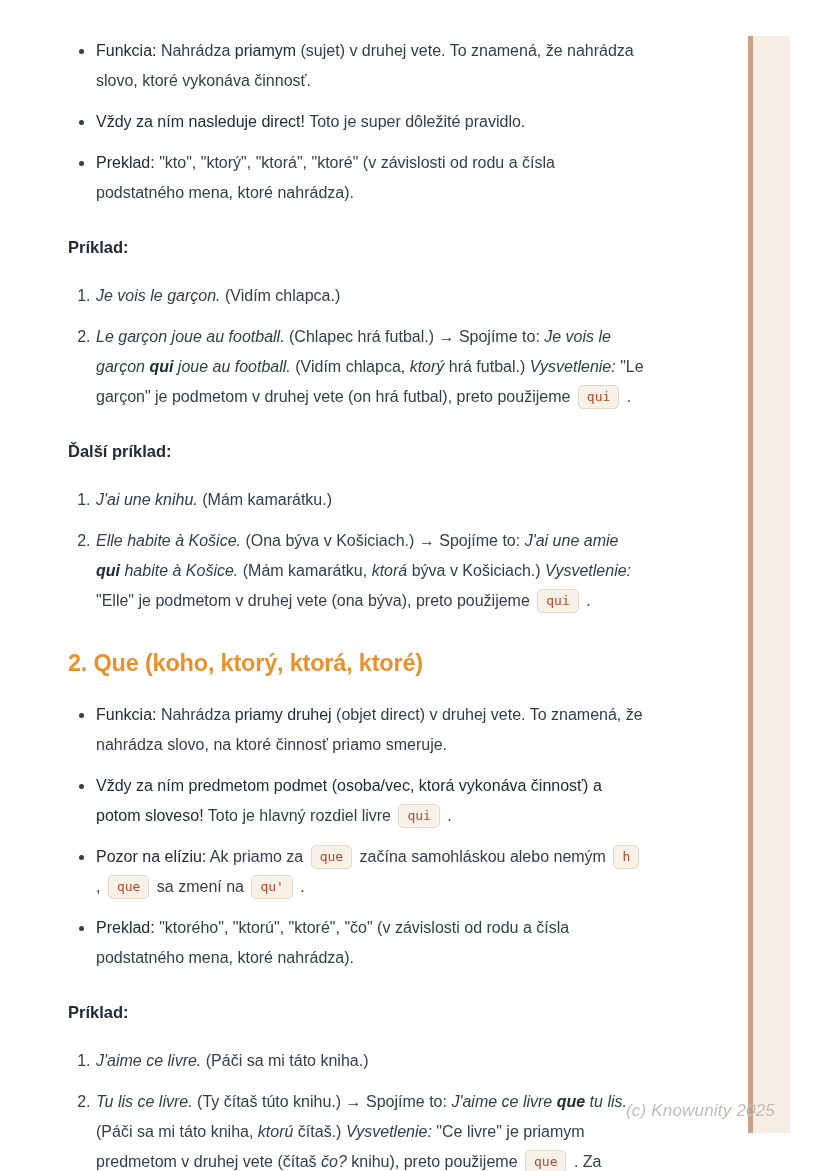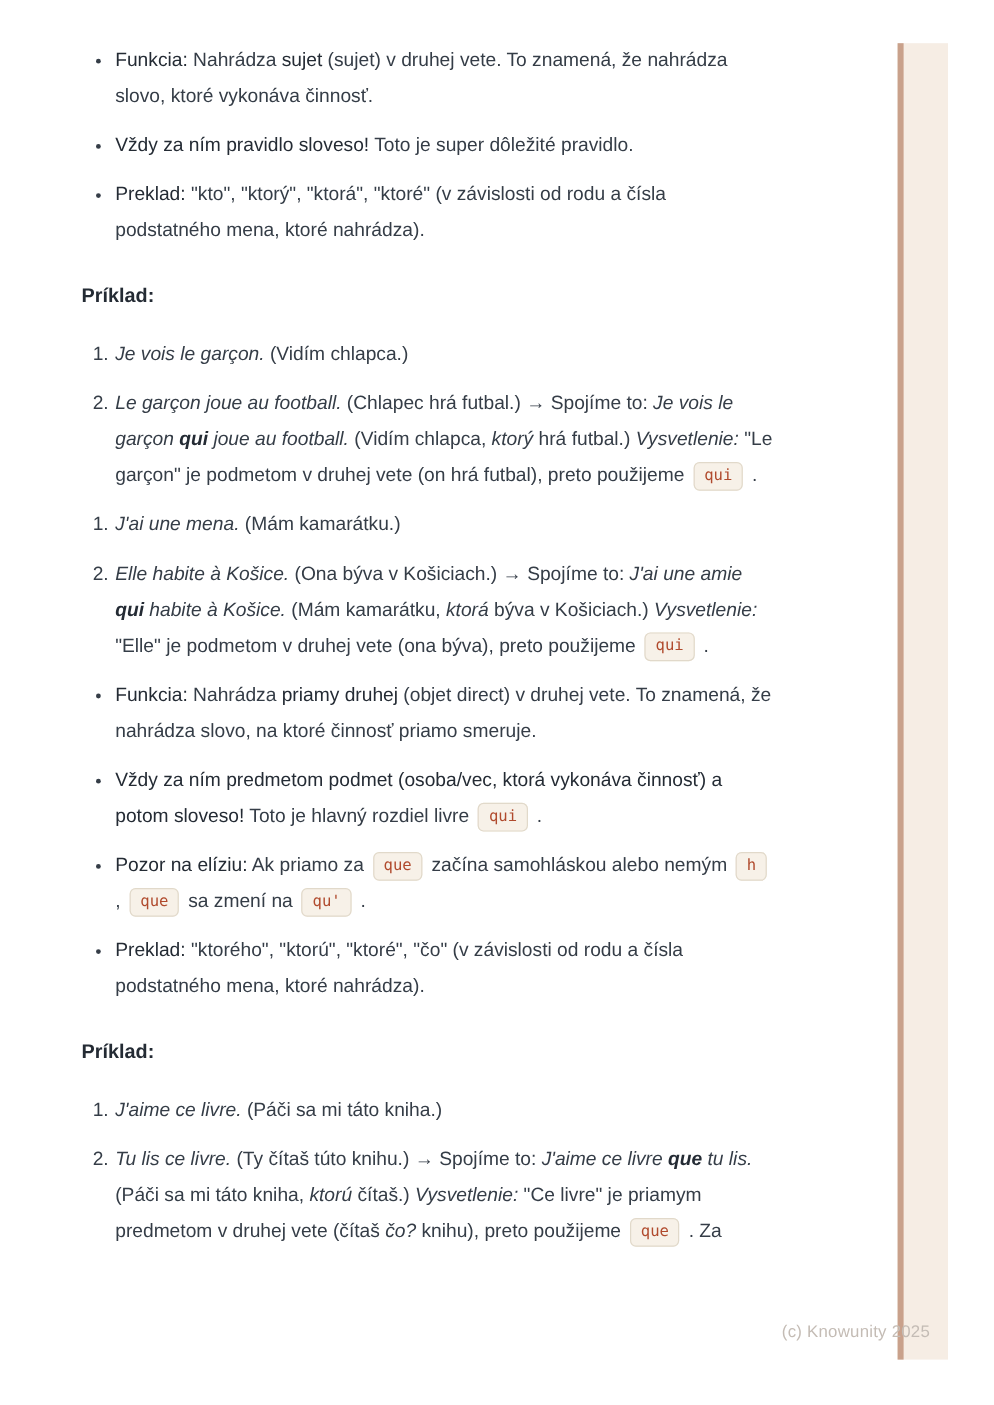--- a/index.html
+++ b/index.html
@@ -40,43 +40,46 @@
     background:var(--code-bg); border:1px solid var(--code-border);
     border-radius:5px; padding:3px 8px 4px; margin:0 3px;
     position:relative; top:-1px; white-space:nowrap;
   }
   .side-bar{
     position:absolute; left:748px; top:36px; width:42px; height:1097px;
     background:var(--bar-fill); border-left:5px solid var(--bar-edge);
   }
   .watermark{
     position:absolute; top:1101px; right:53px; z-index:2;
-    font-size:14px; letter-spacing:0.2px; color:var(--wm);
+    font-size:17px; letter-spacing:0.2px; color:var(--wm);
     font-family:"Liberation Sans","DejaVu Sans",sans-serif;
+    font-style:italic;
   }
 </style>
 </head>
 <body>
 
 <div class="page">
   <main class="content">
       <ul>
-        <li><span class="b">Funkcia:</span><span> Nahrádza </span><span class="b">sujet</span><span> (sujet) v druhej vete. To znamená, že nahrádza slovo, ktoré vykonáva činnosť.</span></li>
-        <li><span class="b">Vždy za ním pravidlo sloveso!</span><span> Toto je super dôležité pravidlo.</span></li>
+        <li><span class="b">Funkcia:</span><span> Nahrádza </span><span class="b">priamym</span><span> (sujet) v druhej vete. To znamená, že nahrádza slovo, ktoré vykonáva činnosť.</span></li>
+        <li><span class="b">Vždy za ním nasleduje direct!</span><span> Toto je super dôležité pravidlo.</span></li>
         <li><span class="b">Preklad:</span><span> "kto", "ktorý", "ktorá", "ktoré" (v závislosti od rodu a čísla podstatného mena, ktoré nahrádza).</span></li>
       </ul>
       <h3>Príklad:</h3>
       <ol>
         <li><span class="i">Je vois le garçon.</span><span> (Vidím chlapca.)</span></li>
         <li><span class="i">Le garçon joue au football.</span><span> (Chlapec hrá futbal.) → Spojíme to: </span><span class="i">Je vois le garçon </span><span class="bi">qui</span><span class="i"> joue au football.</span><span> (Vidím chlapca, </span><span class="i">ktorý</span><span> hrá futbal.) </span><span class="i">Vysvetlenie:</span><span> "Le garçon" je podmetom v druhej vete (on hrá futbal), preto použijeme </span><code class="code">qui</code><span> .</span></li>
       </ol>
+      <h3>Ďalší príklad:</h3>
       <ol>
-        <li><span class="i">J'ai une mena.</span><span> (Mám kamarátku.)</span></li>
+        <li><span class="i">J'ai une knihu.</span><span> (Mám kamarátku.)</span></li>
         <li><span class="i">Elle habite à Košice.</span><span> (Ona býva v Košiciach.) → Spojíme to: </span><span class="i">J'ai une amie </span><span class="bi">qui</span><span class="i"> habite à Košice.</span><span> (Mám kamarátku, </span><span class="i">ktorá</span><span> býva v Košiciach.) </span><span class="i">Vysvetlenie:</span><span> "Elle" je podmetom v druhej vete (ona býva), preto použijeme </span><code class="code">qui</code><span> .</span></li>
       </ol>
+      <h2>2. Que (koho, ktorý, ktorá, ktoré)</h2>
       <ul>
         <li><span class="b">Funkcia:</span><span> Nahrádza </span><span class="b">priamy druhej</span><span> (objet direct) v druhej vete. To znamená, že nahrádza slovo, na ktoré činnosť priamo smeruje.</span></li>
         <li><span class="b">Vždy za ním predmetom podmet (osoba/vec, ktorá vykonáva činnosť) a potom sloveso!</span><span> Toto je hlavný rozdiel livre </span><code class="code">qui</code><span> .</span></li>
         <li><span class="b">Pozor na elíziu:</span><span> Ak priamo za </span><code class="code">que</code><span> začína samohláskou alebo nemým </span><code class="code">h</code><span> , </span><code class="code">que</code><span> sa zmení na </span><code class="code">qu'</code><span> .</span></li>
         <li><span class="b">Preklad:</span><span> "ktorého", "ktorú", "ktoré", "čo" (v závislosti od rodu a čísla podstatného mena, ktoré nahrádza).</span></li>
       </ul>
       <h3>Príklad:</h3>
       <ol>
         <li><span class="i">J'aime ce livre.</span><span> (Páči sa mi táto kniha.)</span></li>
         <li><span class="i">Tu lis ce livre.</span><span> (Ty čítaš túto knihu.) → Spojíme to: </span><span class="i">J'aime ce livre </span><span class="bi">que</span><span class="i"> tu lis.</span><span> (Páči sa mi táto kniha, </span><span class="i">ktorú</span><span> čítaš.) </span><span class="i">Vysvetlenie:</span><span> "Ce livre" je priamym predmetom v druhej vete (čítaš </span><span class="i">čo?</span><span> knihu), preto použijeme </span><code class="code">que</code><span> . Za </span></li>

